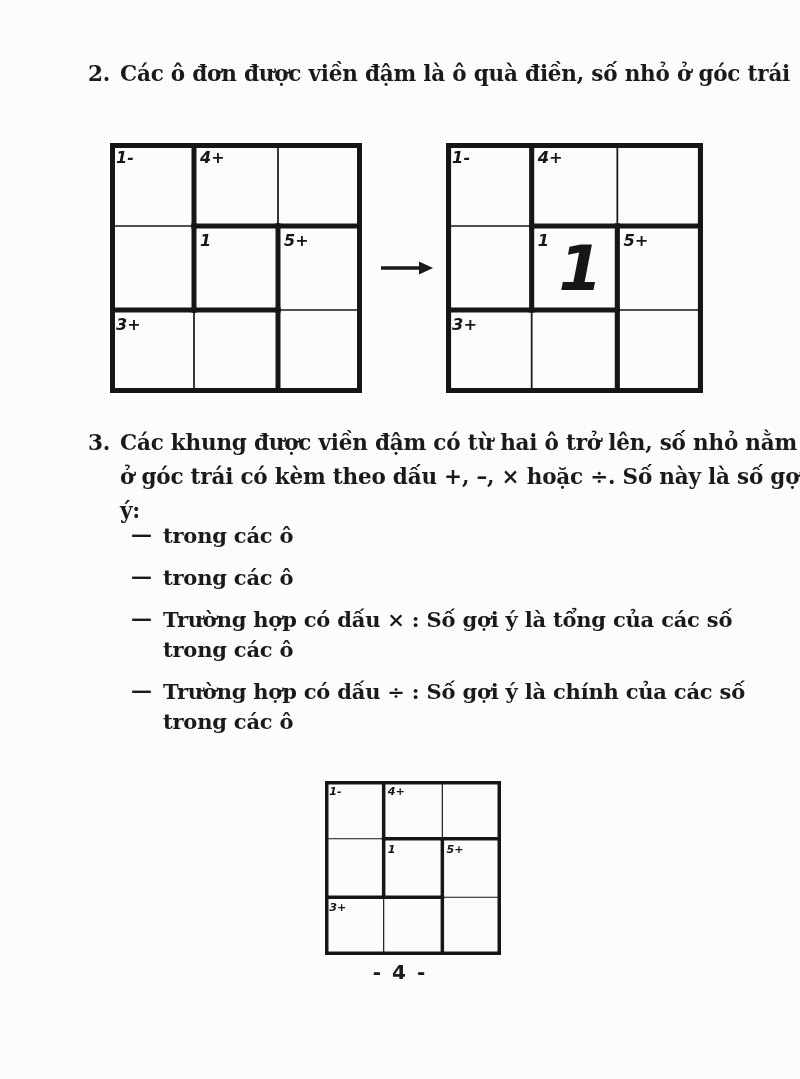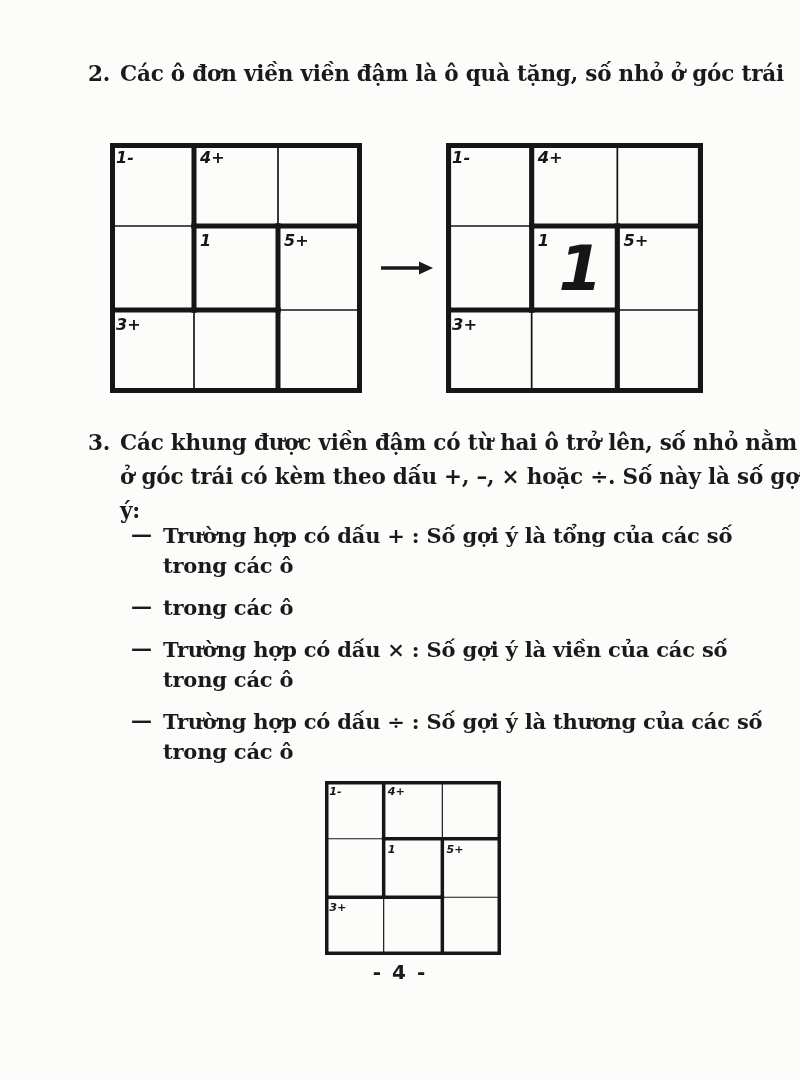--- a/index.html
+++ b/index.html
@@ -29,21 +29,21 @@
   svg{display:block;}
 </style>
 </head>
 <body>
 
 <div class="page">
 
   <div class="abs instr" style="left:88px;top:57px;">
     <span class="num">2.</span>
     <div class="lines">
-      <div>Các ô đơn viền viền đậm là ô quà tặng, số nhỏ ở góc trái</div>
+      <div>Các ô đơn được viền đậm là ô quà điền, số nhỏ ở góc trái</div>
     </div>
   </div>
 
   <svg class="abs" style="left:110px;top:143px;" width="252" height="250" viewBox="0 0 252 250">
       <line x1="84" y1="0" x2="84" y2="83" stroke="#161616" stroke-width="5" stroke-linecap="square"></line>
       <line x1="168" y1="0" x2="168" y2="83" stroke="#161616" stroke-width="1.7" stroke-linecap="butt"></line>
       <line x1="84" y1="83" x2="84" y2="167" stroke="#161616" stroke-width="5" stroke-linecap="square"></line>
       <line x1="168" y1="83" x2="168" y2="167" stroke="#161616" stroke-width="5" stroke-linecap="square"></line>
       <line x1="84" y1="167" x2="84" y2="250" stroke="#161616" stroke-width="1.7" stroke-linecap="butt"></line>
       <line x1="168" y1="167" x2="168" y2="250" stroke="#161616" stroke-width="5" stroke-linecap="square"></line>
@@ -93,35 +93,34 @@
     <div class="lines">
       <div>Các khung được viền đậm có từ hai ô trở lên, số nhỏ nằm</div>
       <div>ở góc trái có kèm theo dấu +, –, × hoặc ÷. Số này là số gợi</div>
       <div>ý:</div>
     </div>
   </div>
 
   <div class="bullets">
     <div class="bullet">
       <span class="dash">—</span>
-      <div>Trường hợp có dấu + : Số gợi ý là tổng của các số</div>
       <div>trong các ô</div>
     </div>
     <div class="bullet">
       <span class="dash">—</span>
       <div>trong các ô</div>
     </div>
     <div class="bullet">
       <span class="dash">—</span>
-      <div>Trường hợp có dấu × : Số gợi ý là viền của các số</div>
+      <div>Trường hợp có dấu × : Số gợi ý là tổng của các số</div>
       <div>trong các ô</div>
     </div>
     <div class="bullet">
       <span class="dash">—</span>
-      <div>Trường hợp có dấu ÷ : Số gợi ý là thương của các số</div>
+      <div>Trường hợp có dấu ÷ : Số gợi ý là chính của các số</div>
       <div>trong các ô</div>
     </div>
   </div>
 
   <svg class="abs" style="left:325px;top:781px;" width="176" height="174" viewBox="0 0 252 250" preserveAspectRatio="none">
       <line x1="84" y1="0" x2="84" y2="83" stroke="#161616" stroke-width="5" stroke-linecap="square"></line>
       <line x1="168" y1="0" x2="168" y2="83" stroke="#161616" stroke-width="1.7" stroke-linecap="butt"></line>
       <line x1="84" y1="83" x2="84" y2="167" stroke="#161616" stroke-width="5" stroke-linecap="square"></line>
       <line x1="168" y1="83" x2="168" y2="167" stroke="#161616" stroke-width="5" stroke-linecap="square"></line>
       <line x1="84" y1="167" x2="84" y2="250" stroke="#161616" stroke-width="1.7" stroke-linecap="butt"></line>

